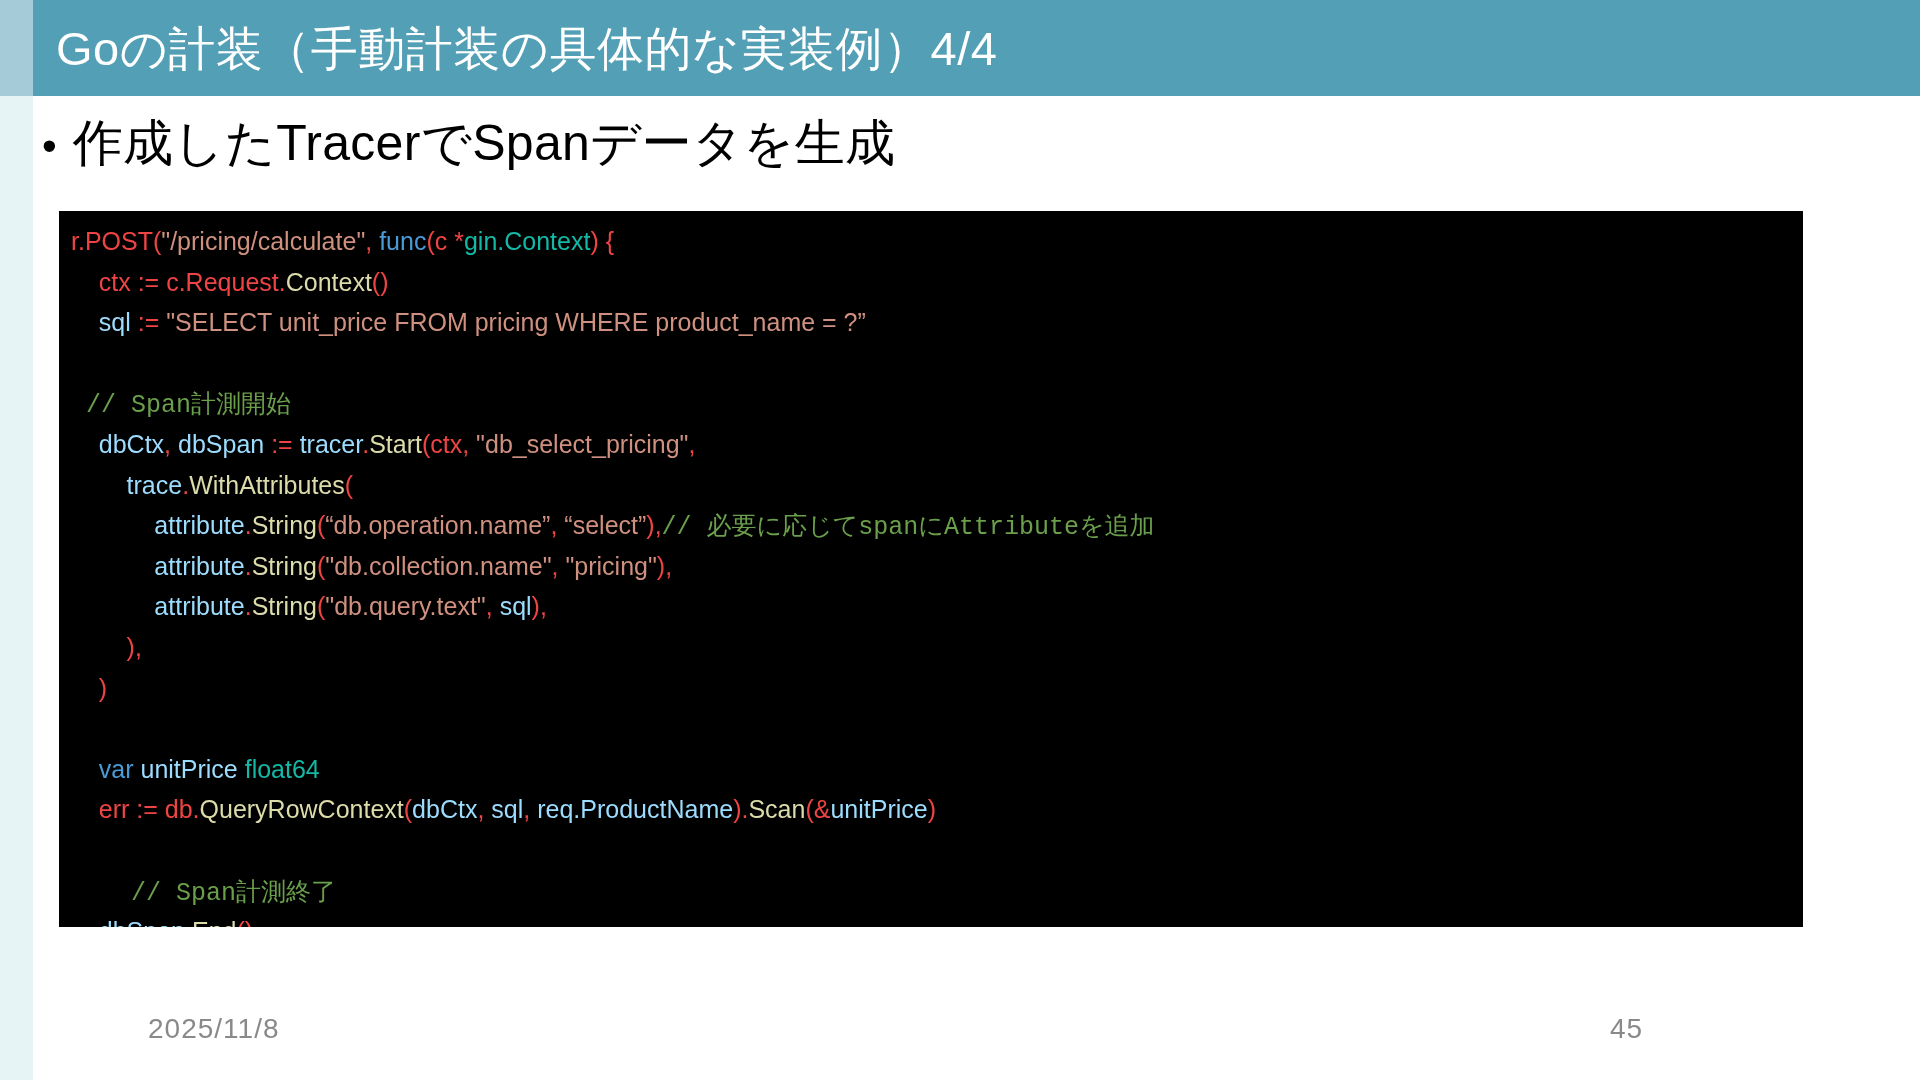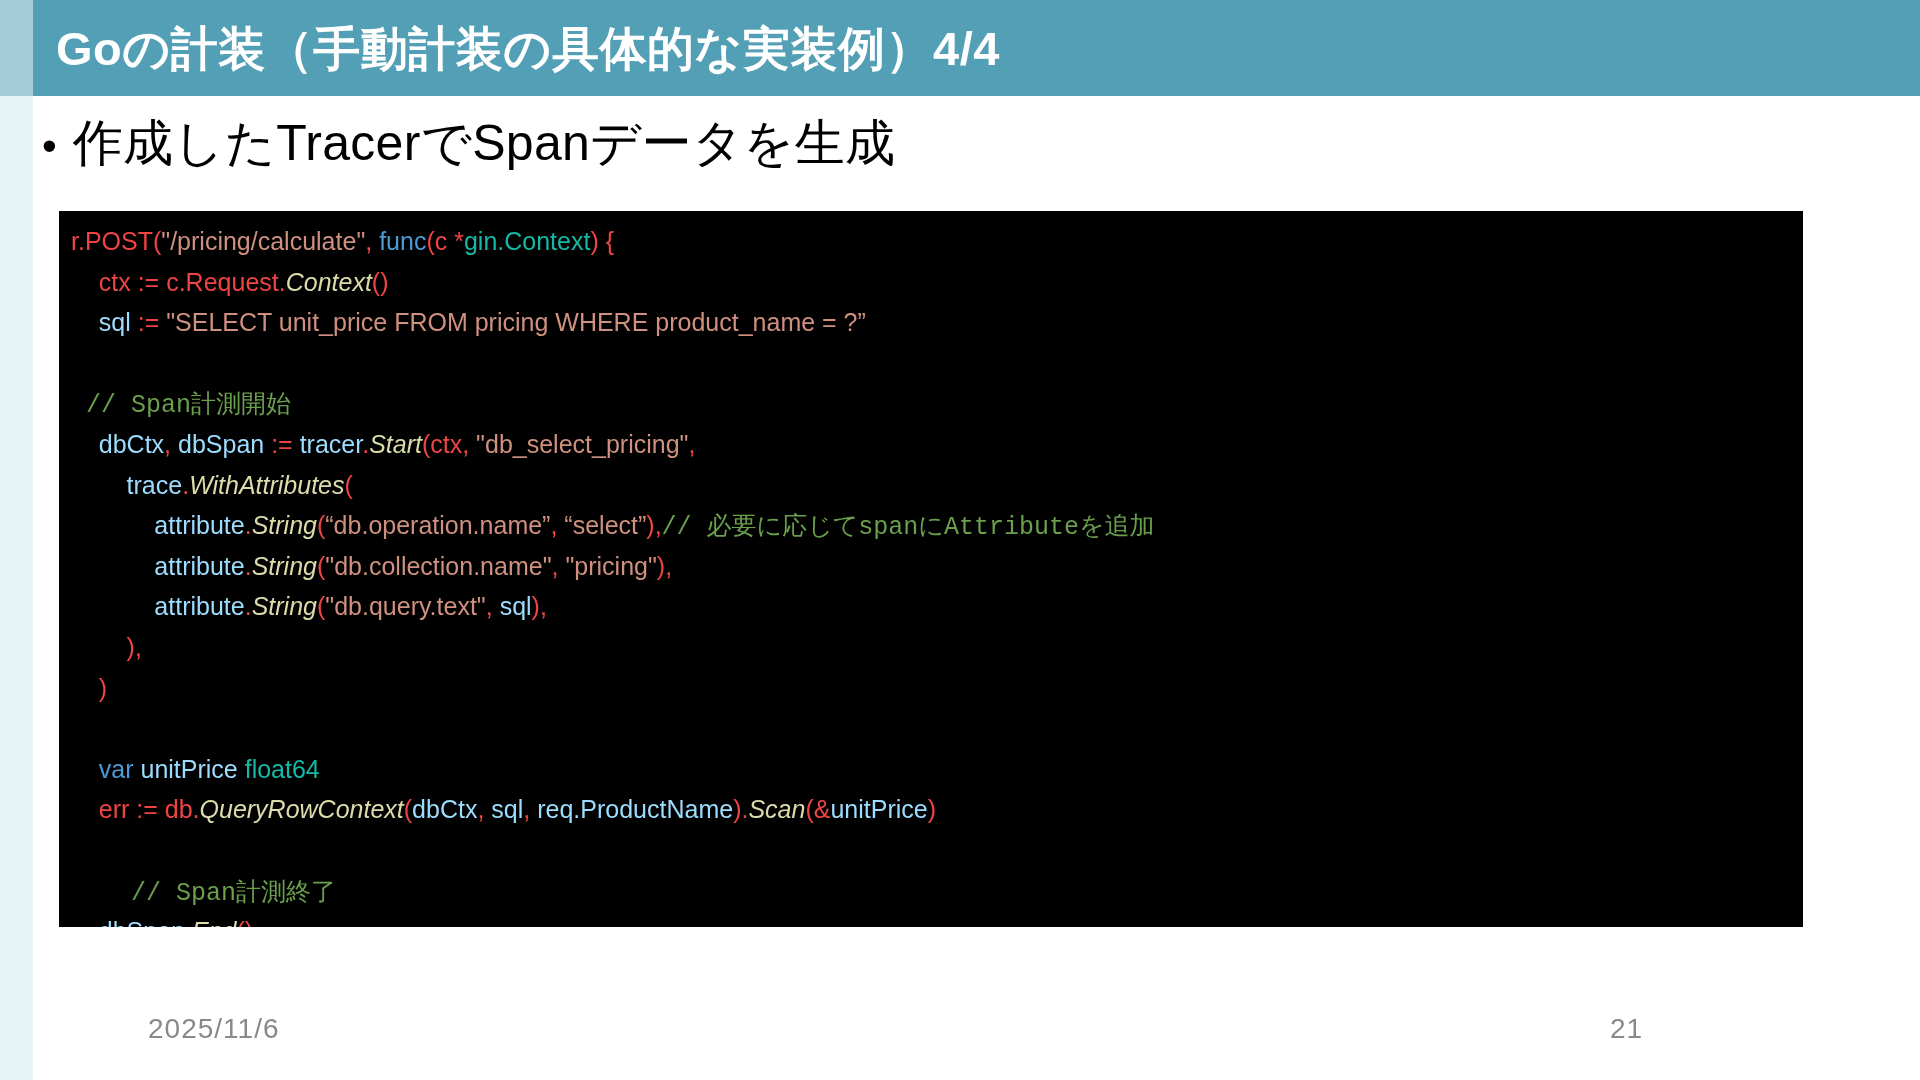--- a/index.html
+++ b/index.html
@@ -39,21 +39,21 @@
     width: 33px; height: 96px;
     background: #a5cbd9;
   }
   .header-title {
     position: absolute;
     left: 56px;
     top: 50%;
     transform: translateY(-50%);
     color: #ffffff;
     font-size: 47px;
-    font-weight: bold;
+    font-weight: normal;
     letter-spacing: 0.5px;
     white-space: nowrap;
     line-height: 1;
   }
 
   
   .bullet-row {
     position: absolute;
     left: 42px;
     top: 114px;
@@ -95,21 +95,21 @@
     padding-left: 12px;
   }
   .code-line { white-space: pre; height: 40.6px; }
 
   
   .t-plain  { color: #ef4444; }
   .t-kw     { color: #4a9ad6; text-align: right; }
   .t-str    { color: #cf907f; }
   .t-type   { color: #14b8a6; }
   .t-var    { color: #9cdcfe; text-align: right; }
-  .t-fn     { color: #dcdcaa; font-style: italic; }
+  .t-fn     { color: #dcdcaa; }
   .t-cmt    { color: #6a9f4b; font-family: Liberation Mono, monospace; }
 
   
   .footer-date {
     position: absolute;
     left: 148px;
     top: 1013px;
     color: #898989;
     font-size: 28px;
     letter-spacing: 1px;
@@ -139,16 +139,16 @@
 
   <div class="bullet-row">
     <span class="bullet-dot">•</span>
     <span class="bullet-text">作成したTracerでSpanデータを生成</span>
   </div>
 
   <div class="code-block">
     <div class="code-inner" id="code-inner"><div class="code-line"><span class="t-plain">r.POST(</span><span class="t-str">"/pricing/calculate"</span><span class="t-plain">, </span><span class="t-kw">func</span><span class="t-plain">(c *</span><span class="t-type">gin.Context</span><span class="t-plain">) {</span></div><div class="code-line"><span class="t-plain">    ctx := c.Request.</span><span class="t-fn">Context</span><span class="t-plain">()</span></div><div class="code-line"><span class="t-var">    sql</span><span class="t-plain"> := </span><span class="t-str">"SELECT unit_price FROM pricing WHERE product_name = ?”</span></div><div class="code-line"><span class="t-plain"> </span></div><div class="code-line"><span class="t-cmt"> // Span計測開始</span></div><div class="code-line"><span class="t-plain">    </span><span class="t-var">dbCtx</span><span class="t-plain">, </span><span class="t-var">dbSpan</span><span class="t-plain"> := </span><span class="t-var">tracer</span><span class="t-plain">.</span><span class="t-fn">Start</span><span class="t-plain">(ctx, </span><span class="t-str">"db_select_pricing"</span><span class="t-plain">,</span></div><div class="code-line"><span class="t-plain">        </span><span class="t-var">trace</span><span class="t-plain">.</span><span class="t-fn">WithAttributes</span><span class="t-plain">(</span></div><div class="code-line"><span class="t-plain">            </span><span class="t-var">attribute</span><span class="t-plain">.</span><span class="t-fn">String</span><span class="t-plain">(</span><span class="t-str">“db.operation.name”</span><span class="t-plain">, </span><span class="t-str">“select”</span><span class="t-plain">),</span><span class="t-cmt">// 必要に応じてspanにAttributeを追加</span></div><div class="code-line"><span class="t-plain">            </span><span class="t-var">attribute</span><span class="t-plain">.</span><span class="t-fn">String</span><span class="t-plain">(</span><span class="t-str">"db.collection.name"</span><span class="t-plain">, </span><span class="t-str">"pricing"</span><span class="t-plain">),</span></div><div class="code-line"><span class="t-plain">            </span><span class="t-var">attribute</span><span class="t-plain">.</span><span class="t-fn">String</span><span class="t-plain">(</span><span class="t-str">"db.query.text"</span><span class="t-plain">, </span><span class="t-var">sql</span><span class="t-plain">),</span></div><div class="code-line"><span class="t-plain">        ),</span></div><div class="code-line"><span class="t-plain">    )</span></div><div class="code-line"><span class="t-plain"> </span></div><div class="code-line"><span class="t-plain">    </span><span class="t-kw">var</span><span class="t-plain"> </span><span class="t-var">unitPrice</span><span class="t-plain"> </span><span class="t-type">float64</span></div><div class="code-line"><span class="t-plain">    err := db.</span><span class="t-fn">QueryRowContext</span><span class="t-plain">(</span><span class="t-var">dbCtx</span><span class="t-plain">, </span><span class="t-var">sql</span><span class="t-plain">, </span><span class="t-var">req.ProductName</span><span class="t-plain">).</span><span class="t-fn">Scan</span><span class="t-plain">(&amp;</span><span class="t-var">unitPrice</span><span class="t-plain">)</span></div><div class="code-line"><span class="t-plain"> </span></div><div class="code-line"><span class="t-cmt">    // Span計測終了</span></div><div class="code-line"><span class="t-plain">    </span><span class="t-var">dbSpan</span><span class="t-plain">.</span><span class="t-fn">End</span><span class="t-plain">()</span></div></div>
   </div>
 
-  <div class="footer-date">2025/11/6</div>
-  <div class="footer-page">21</div>
+  <div class="footer-date">2025/11/8</div>
+  <div class="footer-page">45</div>
 
 </div>
 
 </body></html>

